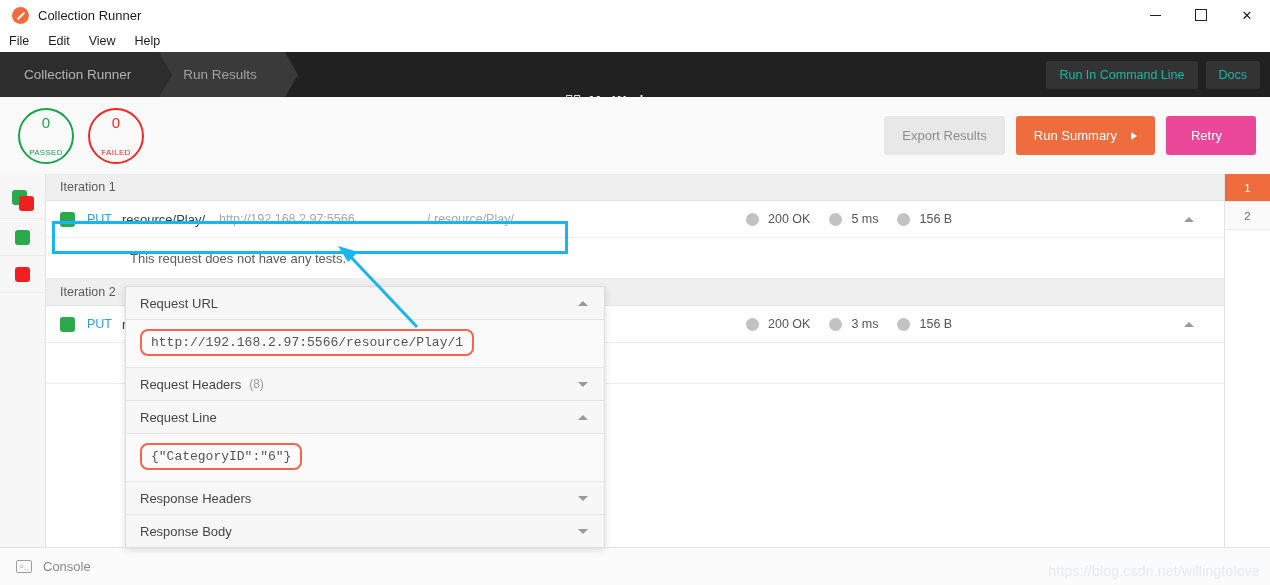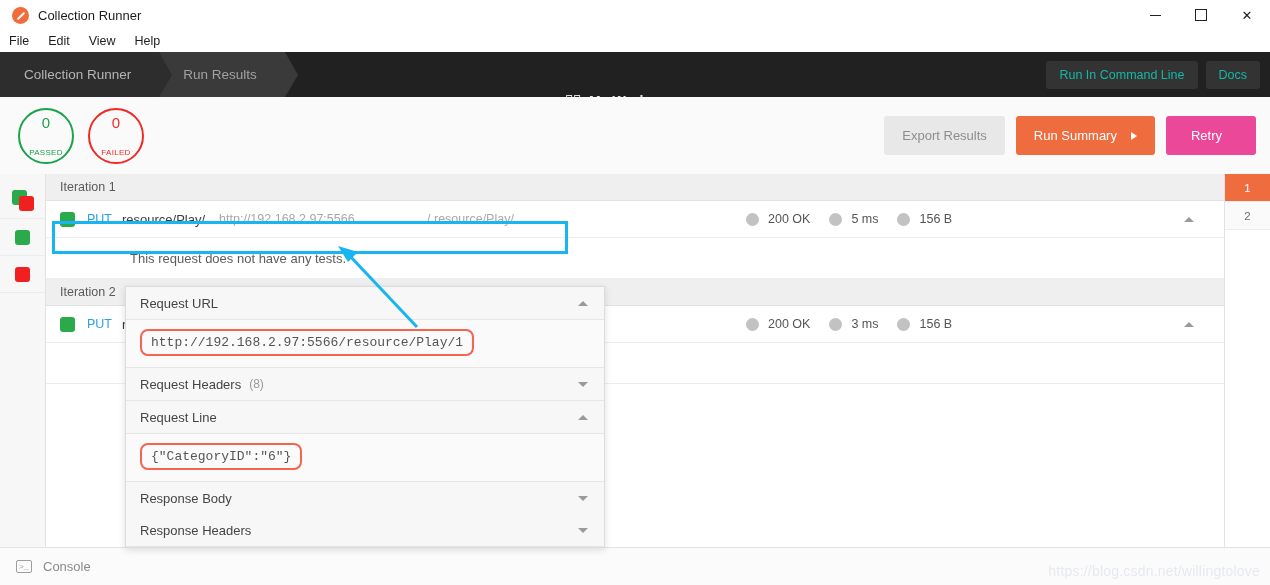--- a/index.html
+++ b/index.html
@@ -531,27 +531,27 @@
   </div>
 
   <div class="sec-head">
     <span>Request Line</span>
     <span class="tri-u"></span>
   </div>
   <div class="sec-body">
     <span class="code-box">{"CategoryID":"6"}</span>
   </div>
 
+  <div class="sec-head">
+    <span>Response Headers</span>
+    <span class="tri-d"></span>
+  </div>
+
   <div class="sec-head" style="border-bottom:none;">
     <span>Response Body</span>
-    <span class="tri-d"></span>
-  </div>
-
-  <div class="sec-head">
-    <span>Response Headers</span>
     <span class="tri-d"></span>
   </div>
 </div>
 
 <div class="hl-box"></div>
 <svg class="anno-svg">
   <line x1="417" y1="327" x2="348" y2="254" stroke="#19b5f0" stroke-width="3"></line>
   <polygon points="338,246 358,252 348,262" fill="#19b5f0"></polygon>
 </svg>
 

